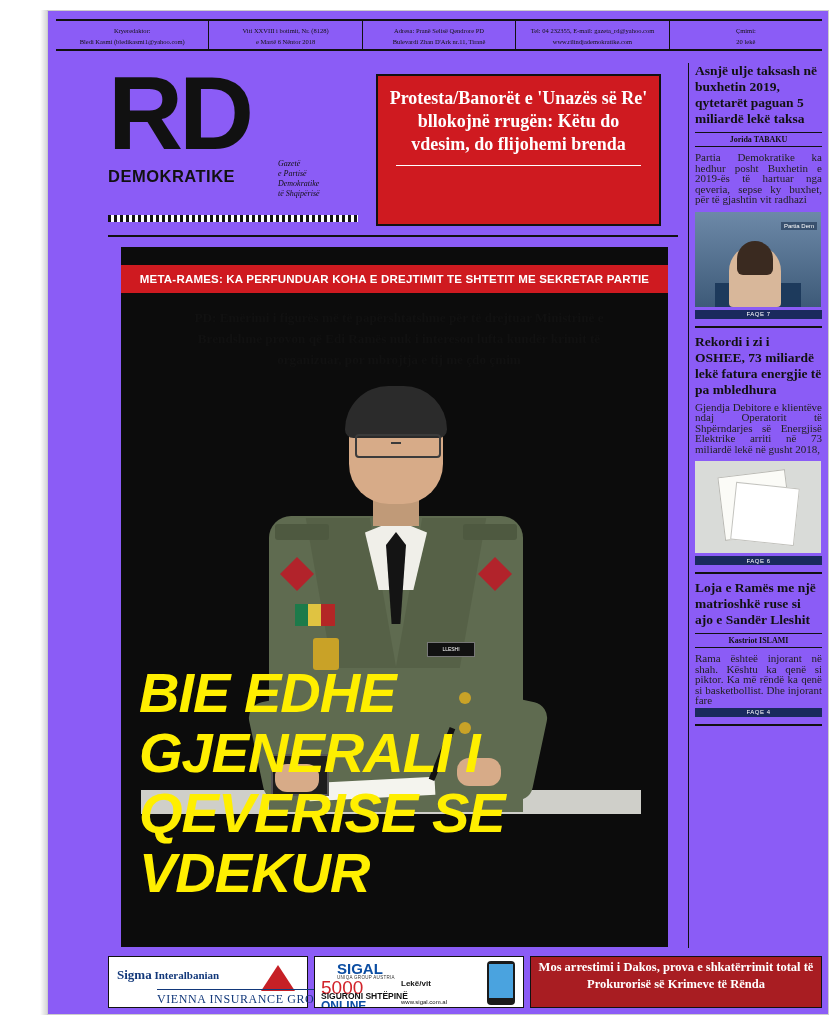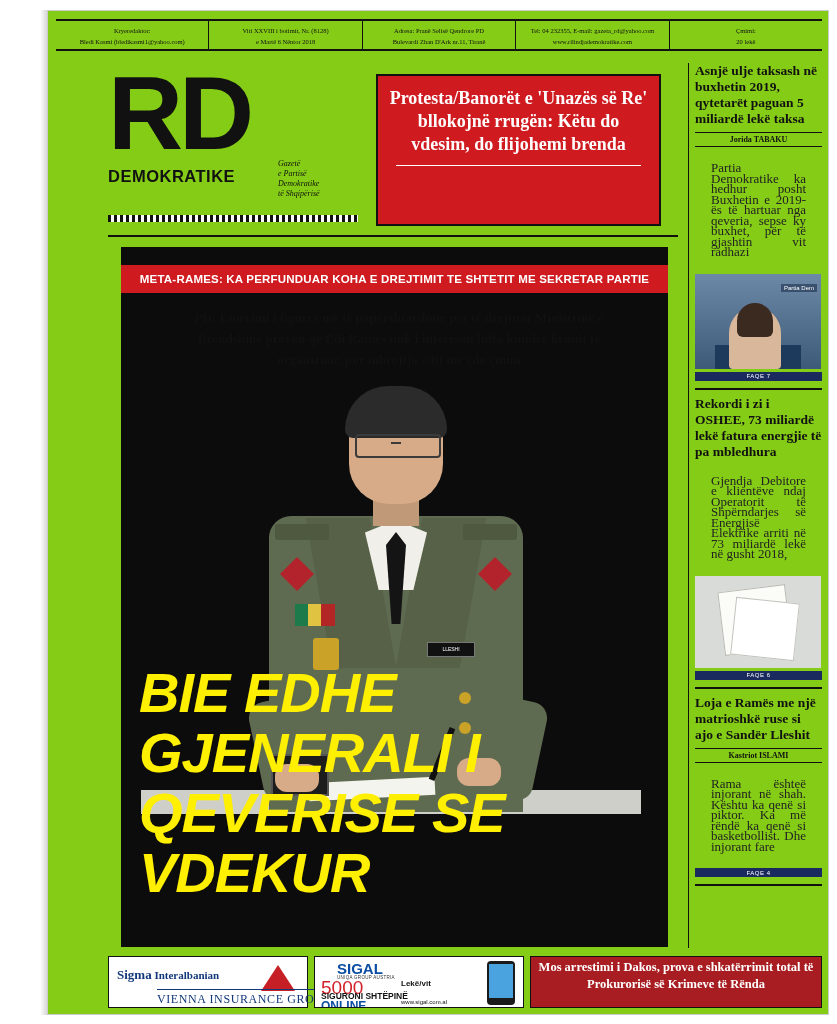--- a/index.html
+++ b/index.html
@@ -14,21 +14,21 @@
     background: #ffffff;
     font-family: "Liberation Serif", serif;
     overflow: hidden;
   }
   .paper {
     position: absolute;
     left: 47px;
     top: 10px;
     width: 782px;
     height: 1005px;
-    background: #84cc16;
+    background: #8b5cf6;
     border: 1px solid #cccccc;
     box-sizing: border-box;
   }
   
   .topstrip {
     position: absolute;
     left: 8px;
     top: 8px;
     width: 766px;
     height: 32px;
@@ -156,25 +156,25 @@
     text-align: center;
     color: #111;
     border-top: 1px solid #111;
     border-bottom: 1px solid #111;
     padding: 2px 0;
     margin: 5px 0 5px 0;
     font-weight: bold;
   }
   .rc-body {
     font-family: "Liberation Serif", serif;
-    font-size: 13px;
+    font-size: 11px;
     line-height: 10.5px;
     text-align: justify;
     color: #222;
-    margin: 16px;
+    margin: 0;
   }
   .rc-photo {
     margin: 7px 0 3px 0;
     width: 126px;
     height: 95px;
     background: linear-gradient(#6d89a8,#3d5a78);
     position: relative;
     overflow: hidden;
   }
   .rc-photo .banner {

